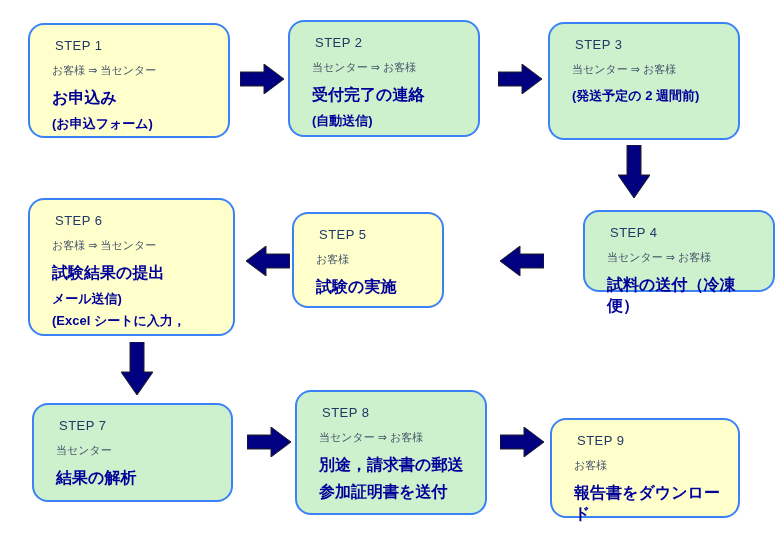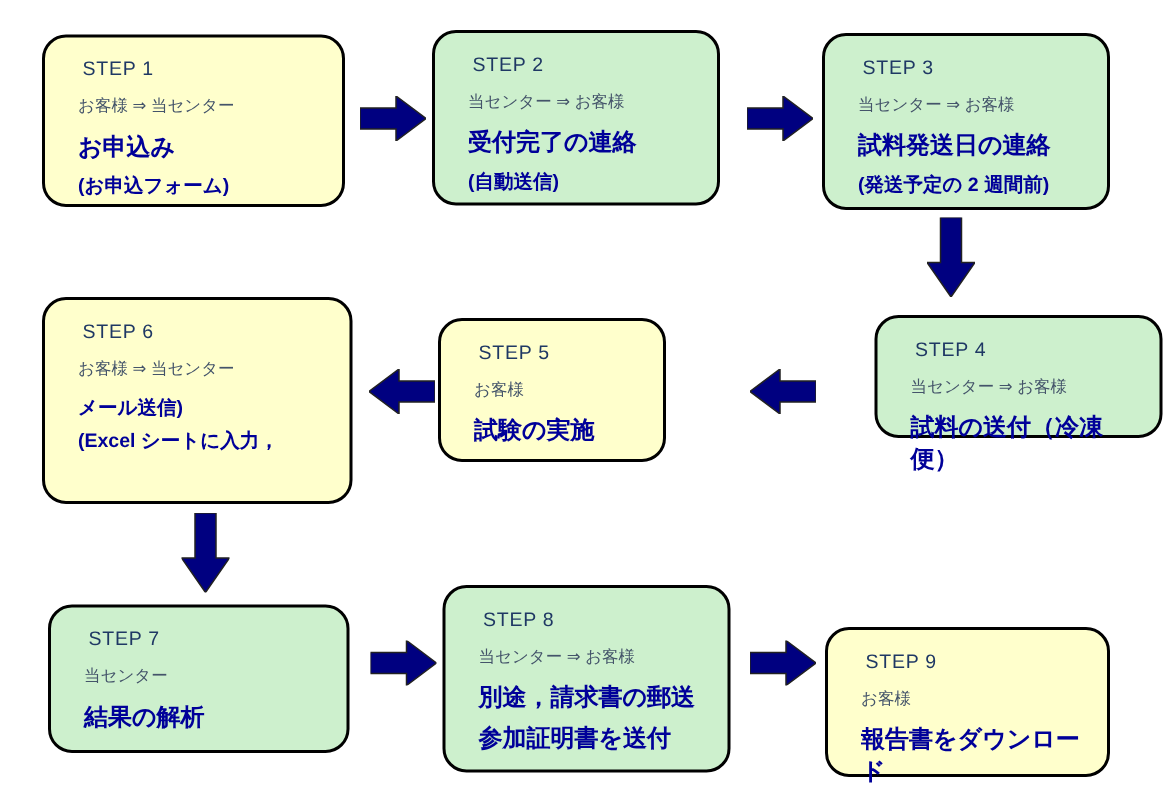--- a/index.html
+++ b/index.html
@@ -2,21 +2,21 @@
 <html><head>
 <meta charset="utf-8">
 <style>
   html,body{margin:0;padding:0;}
   body{
     width:778px;height:537px;position:relative;background:#ffffff;
     font-family:"Liberation Sans","DejaVu Sans",sans-serif;overflow:hidden;
   }
   .box{
     position:absolute;box-sizing:border-box;
-    border:2px solid #000000;border-radius:16px;
+    border:2px solid #3b82f6;border-radius:16px;
     padding:11px 6px 0 22px;
   }
   .fill-yellow{background:#FFFFCC;}
   .fill-green{background:#CDF0CD;}
   .step{color:#1F3864;font-size:13px;margin:2px 0 10px 3px;letter-spacing:.5px;}
   .actors{color:#44546A;font-size:11px;margin:0 0 10px 0;}
   .title{color:#000099;font-size:16px;font-weight:bold;margin:0 0 6px 0;}
   .note{color:#000099;font-size:13px;font-weight:bold;margin:0 0 4px 0;}
   .line:empty{display:none;}
   .arrow{position:absolute;}
@@ -57,21 +57,20 @@
   <div class="actors line">当センター ⇒ お客様</div>
   <div class="title line">受付完了の連絡</div>
 
   <div class="note line">(自動送信)</div>
 
 </div>
 
 <div class="box fill-green b3">
   <div class="step line">STEP 3</div>
   <div class="actors line">当センター ⇒ お客様</div>
-  <div class="title line">試料発送日の連絡</div>
 
   <div class="note line">(発送予定の 2 週間前)</div>
 
 </div>
 
 <div class="box fill-green b4">
   <div class="step line">STEP 4</div>
   <div class="actors line">当センター ⇒ お客様</div>
   <div class="title line">試料の送付（冷凍便）</div>
 
@@ -80,20 +79,21 @@
 <div class="box fill-yellow b5">
   <div class="step line">STEP 5</div>
   <div class="actors line">お客様</div>
   <div class="title line">試験の実施</div>
 
 </div>
 
 <div class="box fill-yellow b6">
   <div class="step line">STEP 6</div>
   <div class="actors line">お客様 ⇒ 当センター</div>
+  <div class="title line">試験結果の提出</div>
 
   <div class="note line">メール送信)</div>
   <div class="note line">(Excel シートに入力，</div>
 </div>
 
 <div class="box fill-green b7">
   <div class="step line">STEP 7</div>
   <div class="actors line">当センター</div>
   <div class="title line">結果の解析</div>
 

